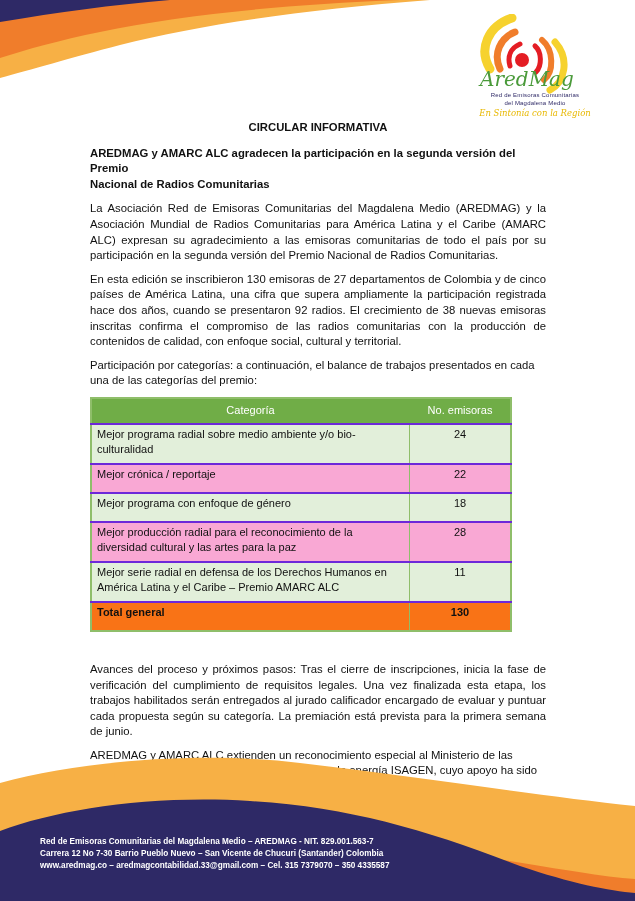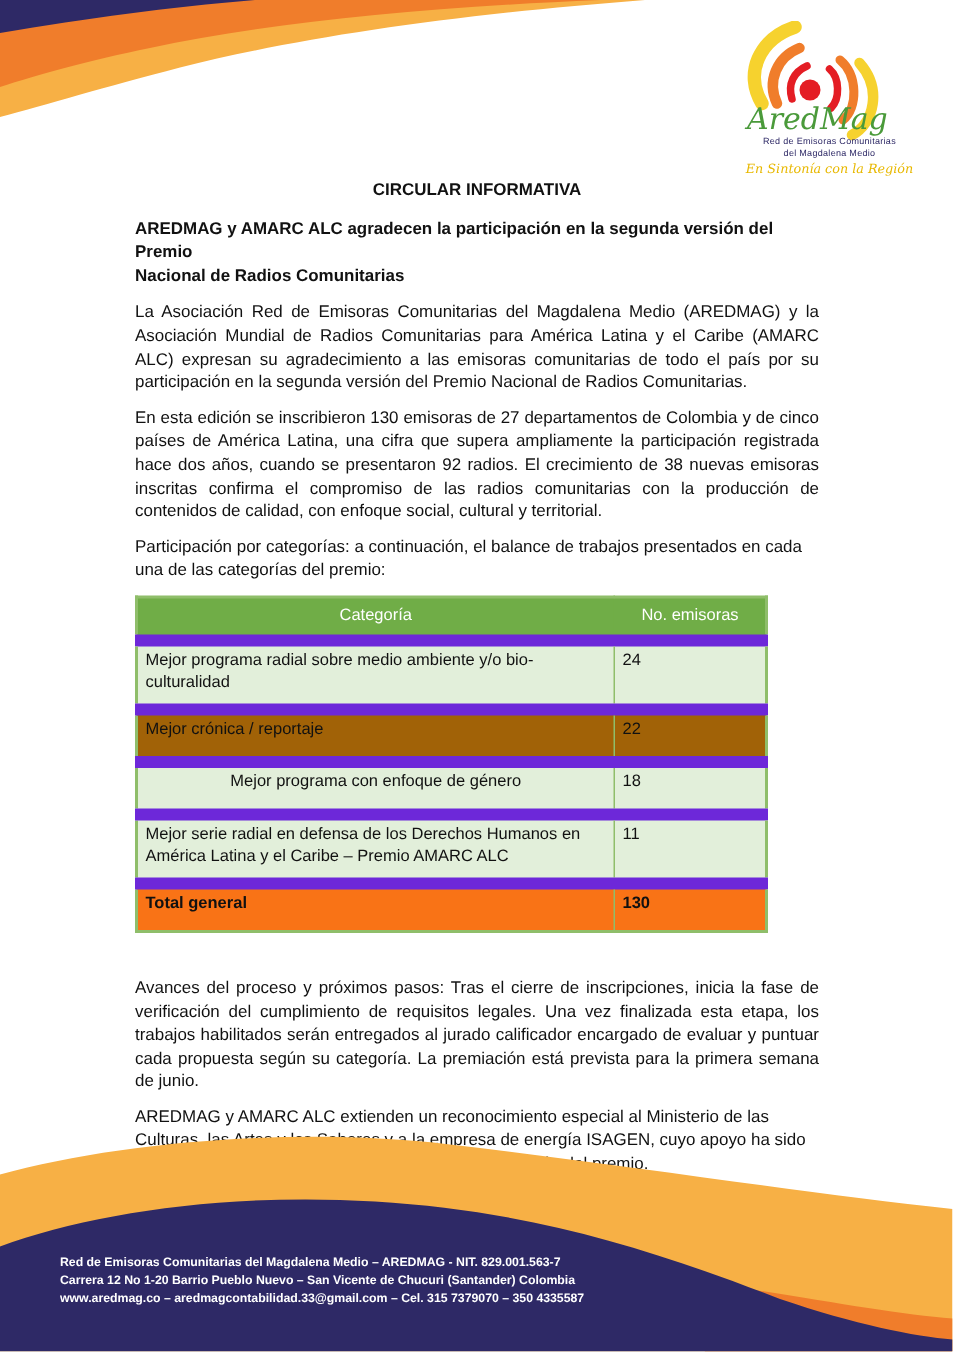--- a/index.html
+++ b/index.html
@@ -6,21 +6,21 @@
     body {
       width: 635px; height: 901px; position: relative; overflow: hidden;
       background: #ffffff;
       font-family: "Liberation Sans", "DejaVu Sans", sans-serif;
       color: #111;
     }
     .wave-svg { position: absolute; left: 0; }
     .wave-top { top: 0; }
     .wave-bottom { bottom: 0; }
     .logo {
-      position: absolute; left: 478px; top: 14px; width: 150px; height: 112px;
+      position: absolute; left: 460px; top: 14px; width: 150px; height: 112px;
     }
     .logo-sub {
       position: absolute; left: 0; width: 150px; text-align: center;
       font-size: 6px; color: #2e2966; letter-spacing: 0.2px; line-height: 7px;
     }
     .logo-tag {
       position: absolute; left: 0; width: 150px; text-align: center;
       font-family: "DejaVu Serif", serif; font-style: italic;
       font-size: 8.5px; color: #e8b800;
     }
@@ -34,26 +34,26 @@
     p.left { text-align: left; }
     table.cat {
       border-collapse: collapse; width: 422px; margin-top: 2px;
       font-size: 11px; border: 2px solid #8fbe6a;
     }
     table.cat th {
       background: #70ad47; color: #fff; font-weight: normal; height: 22px;
       border-right: 1px solid #70ad47;
     }
     table.cat td {
-      border-top: 8px solid #6d28d9; border-right: 1.5px solid #8fbe6a;
+      border-top: 2px solid #6d28d9; border-right: 1.5px solid #8fbe6a;
       vertical-align: top; padding: 2px 5px 5px 5px; line-height: 15.5px;
     }
-    table.cat td.num { text-align: left; width: 90px; }
+    table.cat td.num { text-align: center; width: 90px; }
     table.cat tr.shade td { background: #e2efda; }
-    table.cat tr.plain td { background: #a16207; }
+    table.cat tr.plain td { background: #f9a8d4; }
     table.cat tr.total td { font-weight: bold; background: #f97316; }
     .footer {
       position: absolute; left: 40px; top: 836px; color: #fff;
       font-size: 8.2px; line-height: 12px; font-weight: bold;
     }
   </style>
 </head>
 <body>
 
 <svg class="wave-svg wave-top" width="635" height="120" viewBox="0 0 635 120">
@@ -99,22 +99,26 @@
     <tbody>
       <tr class="shade">
         <td style="height:20px;">Mejor programa radial sobre medio ambiente y/o bio-culturalidad</td>
         <td class="num">24</td>
       </tr>
       <tr class="plain">
         <td style="height:20px;">Mejor crónica / reportaje</td>
         <td class="num">22</td>
       </tr>
       <tr class="shade">
-        <td style="height:20px;text-align:center;">Mejor programa con enfoque de género</td>
+        <td style="height:20px;">Mejor programa con enfoque de género</td>
         <td class="num">18</td>
+      </tr>
+      <tr class="plain">
+        <td>Mejor producción radial para el reconocimiento de la diversidad cultural y las artes para la paz</td>
+        <td class="num">28</td>
       </tr>
       <tr class="shade">
         <td>Mejor serie radial en defensa de los Derechos Humanos en América Latina y el Caribe – Premio AMARC ALC</td>
         <td class="num">11</td>
       </tr>
       <tr class="total">
         <td style="height:20px;">Total general</td>
         <td class="num">130</td>
       </tr>
     </tbody>
@@ -126,15 +130,15 @@
 </div>
 
 <svg class="wave-svg wave-bottom" width="635" height="150" viewBox="0 0 635 150">
   <path d="M0,32 C80,10 200,0 300,12 C420,26 540,45 635,55 L635,150 L0,150 Z" fill="#f7b045"></path>
   <path d="M440,100 C520,110 590,125 635,128 L635,150 L470,150 Z" fill="#f07d2b"></path>
   <path d="M0,80 C60,58 150,44 250,50 C350,56 430,80 520,115 C570,132 610,140 635,142 L635,150 L0,150 Z" fill="#2e2966"></path>
 </svg>
 
 <div class="footer">
   <div>Red de Emisoras Comunitarias del Magdalena Medio – AREDMAG - NIT. 829.001.563-7</div>
-  <div>Carrera 12 No 1-20 Barrio Pueblo Nuevo – San Vicente de Chucuri (Santander) Colombia</div>
+  <div>Carrera 12 No 7-30 Barrio Pueblo Nuevo – San Vicente de Chucuri (Santander) Colombia</div>
   <div>www.aredmag.co – aredmagcontabilidad.33@gmail.com – Cel. 315 7379070 – 350 4335587</div>
 </div>
 
 </body></html>

